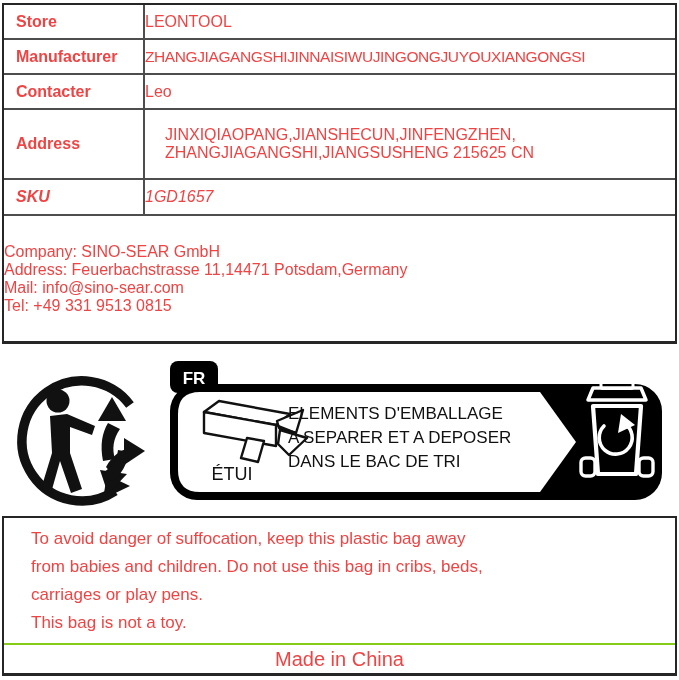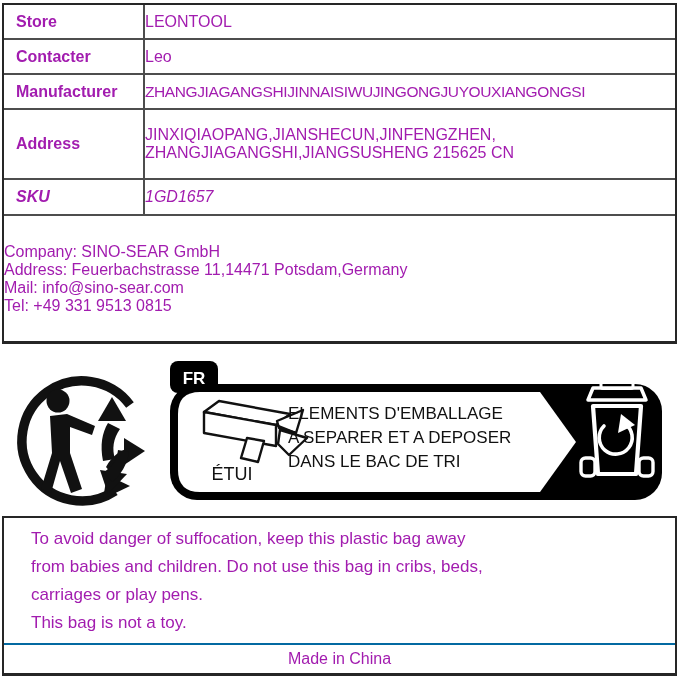--- a/index.html
+++ b/index.html
@@ -1,18 +1,18 @@
 <!DOCTYPE html>
 <html><head>
 <meta charset="utf-8">
 <style>
   html,body{margin:0;padding:0;background:#ffffff;}
   .page{
     position:relative;width:679px;height:680px;background:#ffffff;
-    font-family:"Liberation Sans",sans-serif;color:#a21caf;overflow:hidden;
+    font-family:"Liberation Sans",sans-serif;color:#ef4444;overflow:hidden;
   }
   .tbl{
     position:absolute;left:2px;width:671px;
     border:2px solid #262626;border-bottom-width:3px;background:#fff;
   }
   .info-tbl{top:3px;}
   .warn-tbl{top:516px;}
   .row{display:flex;border-top:2px solid #4d4d4d;}
   .row:first-child{border-top:none;}
   .cell-label{
@@ -20,47 +20,47 @@
     display:flex;align-items:center;padding-left:12px;
     font-weight:bold;font-size:16px;border-right:2px solid #4d4d4d;
   }
   .cell-value{
     flex:1;display:flex;align-items:center;padding-right:4px;
     font-size:16px;
   }
   .ml{white-space:pre-line;line-height:18px;}
   .warn-text{white-space:pre-line;line-height:28px;font-size:17px;}
   .tight{font-size:15.5px;letter-spacing:-0.4px;}
-  .h33{height:33px;} .h34{height:34px;font-style:italic;} .h68{height:68px;} .h125{height:125px;}
+  .h33{height:33px;} .h34{height:34px;font-style:italic;} .h68{height:68px;gap:20px;} .h125{height:125px;}
   .made-row{
     height:28px;display:flex;align-items:center;justify-content:center;
-    font-size:16px;border-top:2px solid #0369a1;
+    font-size:20px;border-top:2px solid #84cc16;
   }
   .strip{position:absolute;left:0;top:355px;width:679px;height:157px;}
   .svg-msg{font-family:"Liberation Sans",sans-serif;font-size:17px;fill:#111;}
   .svg-etui{font-family:"Liberation Sans",sans-serif;font-size:18px;fill:#111;}
   .svg-fr{font-family:"Liberation Sans",sans-serif;font-size:17px;font-weight:bold;fill:#fff;}
 </style>
 </head>
 <body>
 
 <div class="page">
 
   <div class="tbl info-tbl">
     <div class="row h33">
       <div class="cell-label">Store</div>
       <div class="cell-value">LEONTOOL</div>
     </div>
     <div class="row h33">
+      <div class="cell-label">Manufacturer</div>
+      <div class="cell-value tight">ZHANGJIAGANGSHIJINNAISIWUJINGONGJUYOUXIANGONGSI</div>
+    </div>
+    <div class="row h33">
       <div class="cell-label">Contacter</div>
       <div class="cell-value">Leo</div>
-    </div>
-    <div class="row h33">
-      <div class="cell-label">Manufacturer</div>
-      <div class="cell-value tight">ZHANGJIAGANGSHIJINNAISIWUJINGONGJUYOUXIANGONGSI</div>
     </div>
     <div class="row h68">
       <div class="cell-label">Address</div>
       <div class="cell-value ml">JINXIQIAOPANG,JIANSHECUN,JINFENGZHEN,
 ZHANGJIAGANGSHI,JIANGSUSHENG 215625 CN</div>
     </div>
     <div class="row h34">
       <div class="cell-label">SKU</div>
       <div class="cell-value">1GD1657</div>
     </div>

